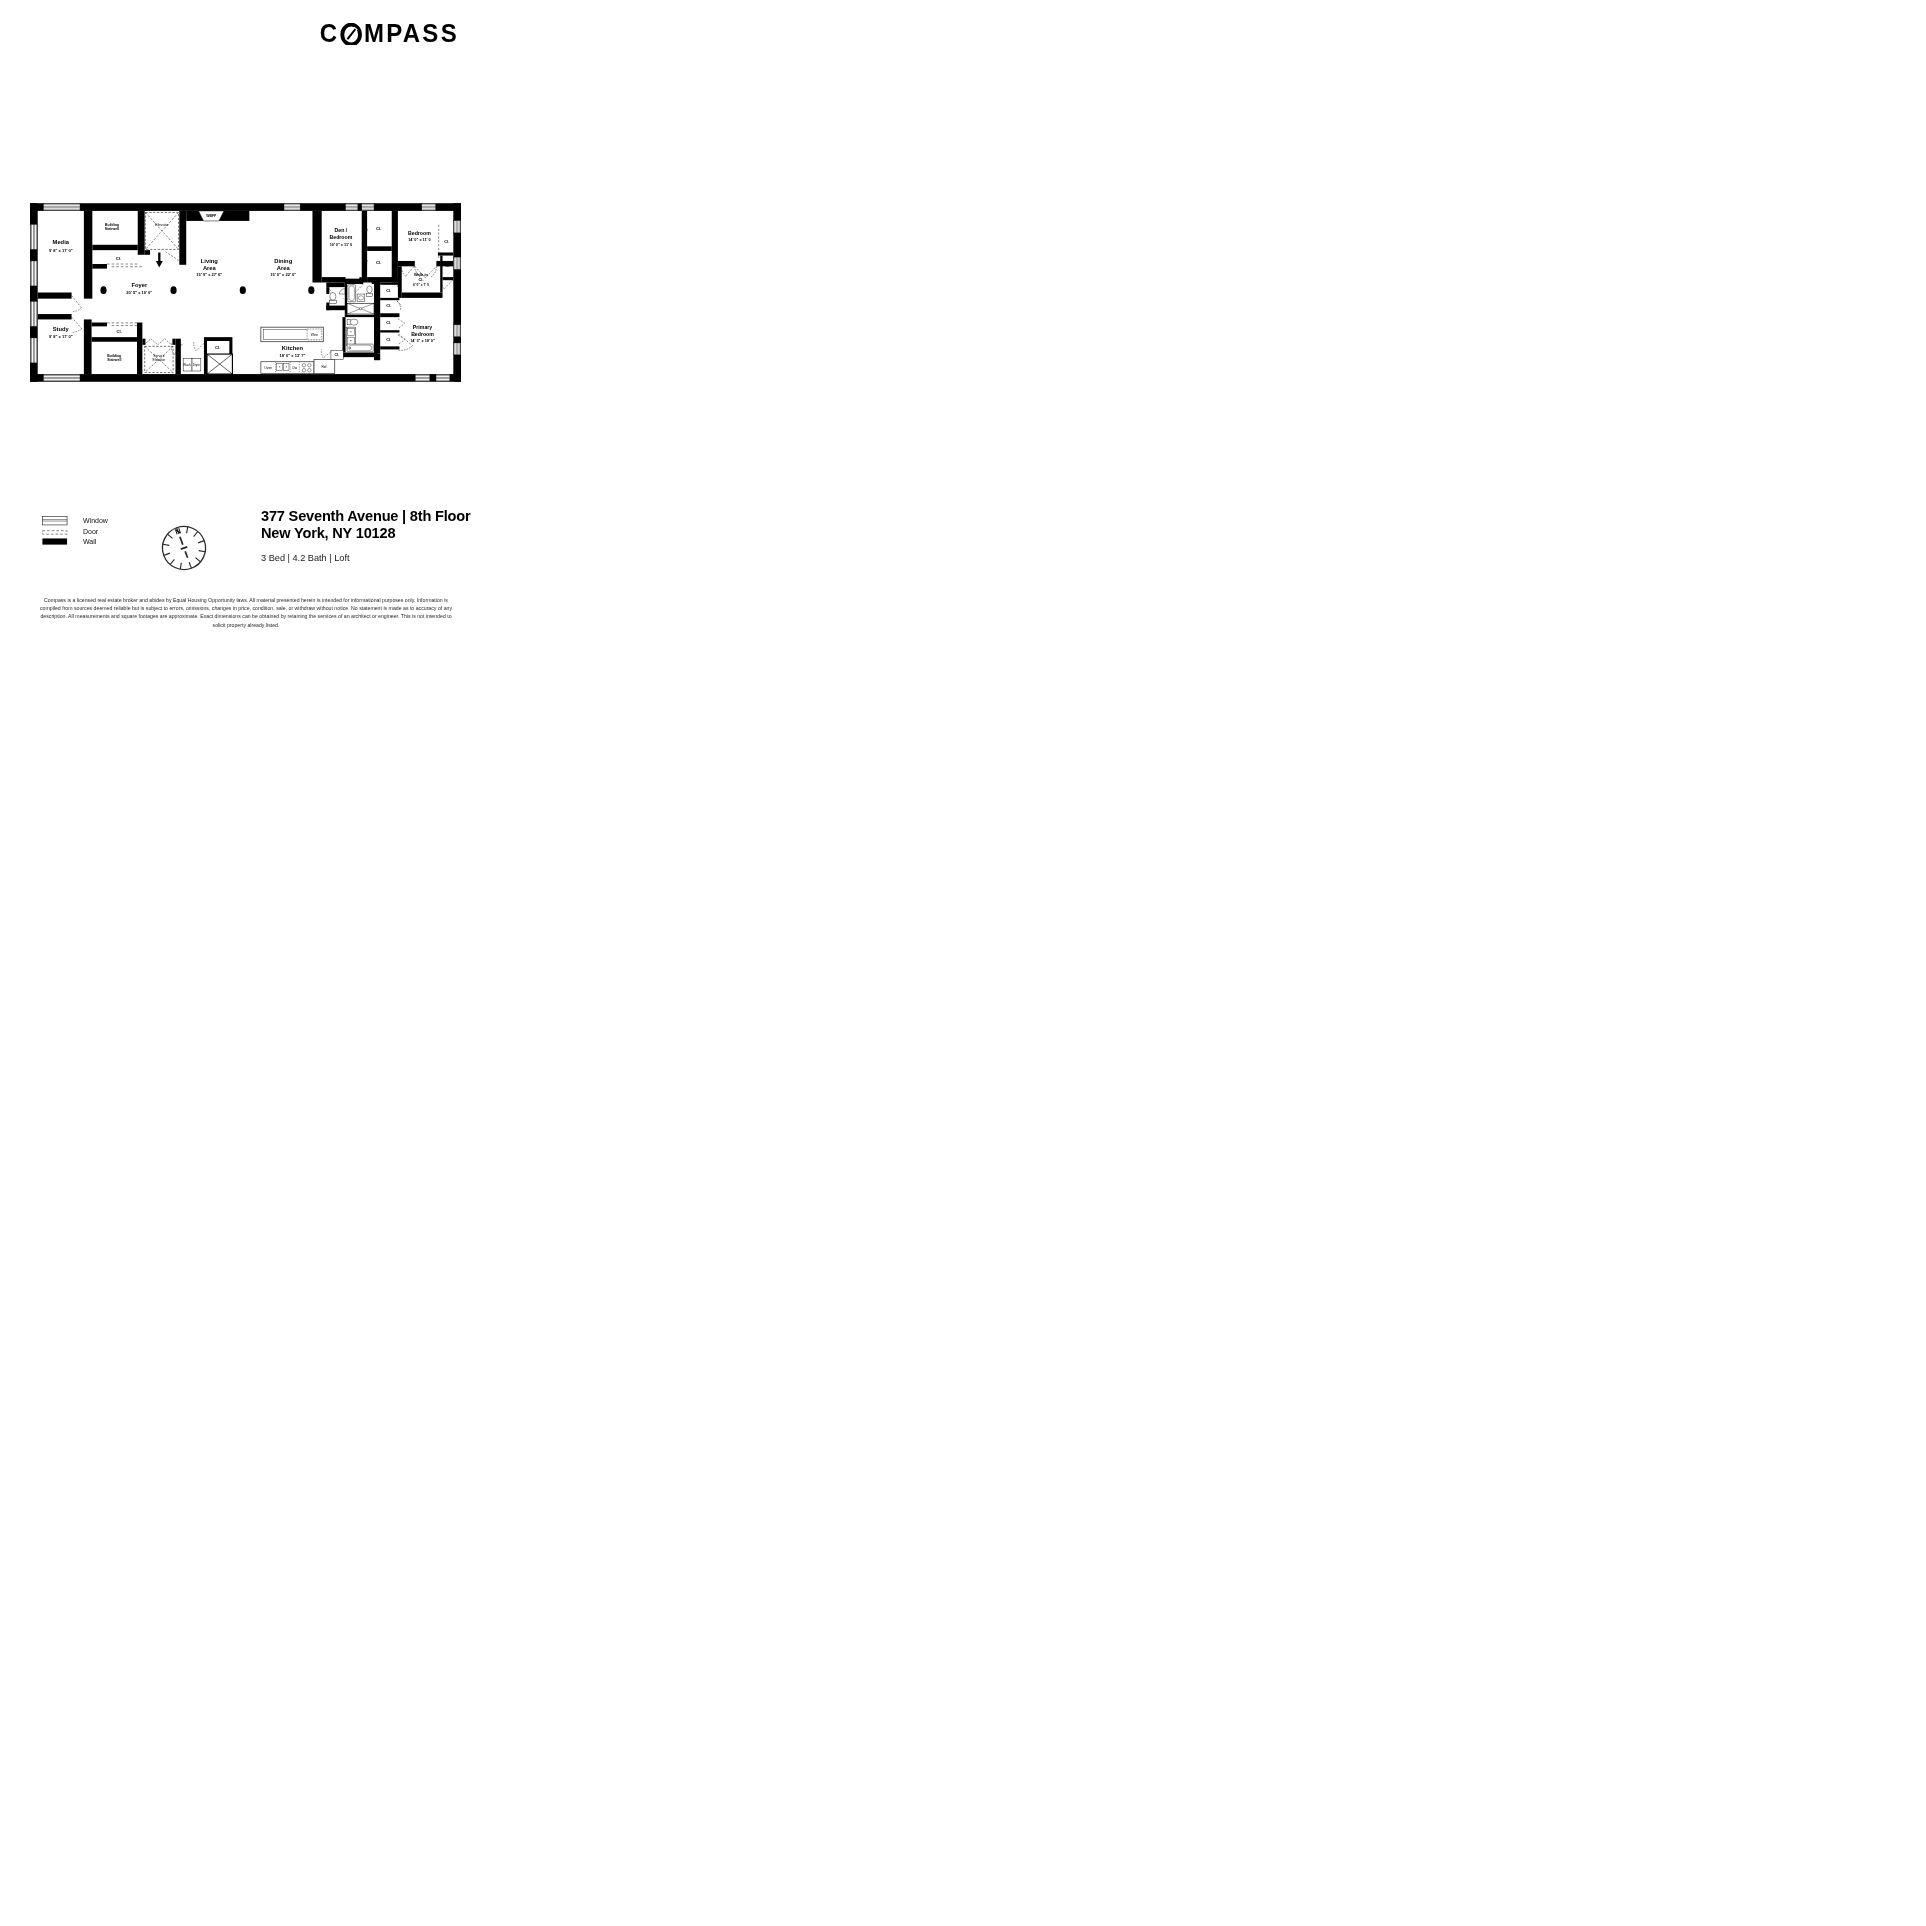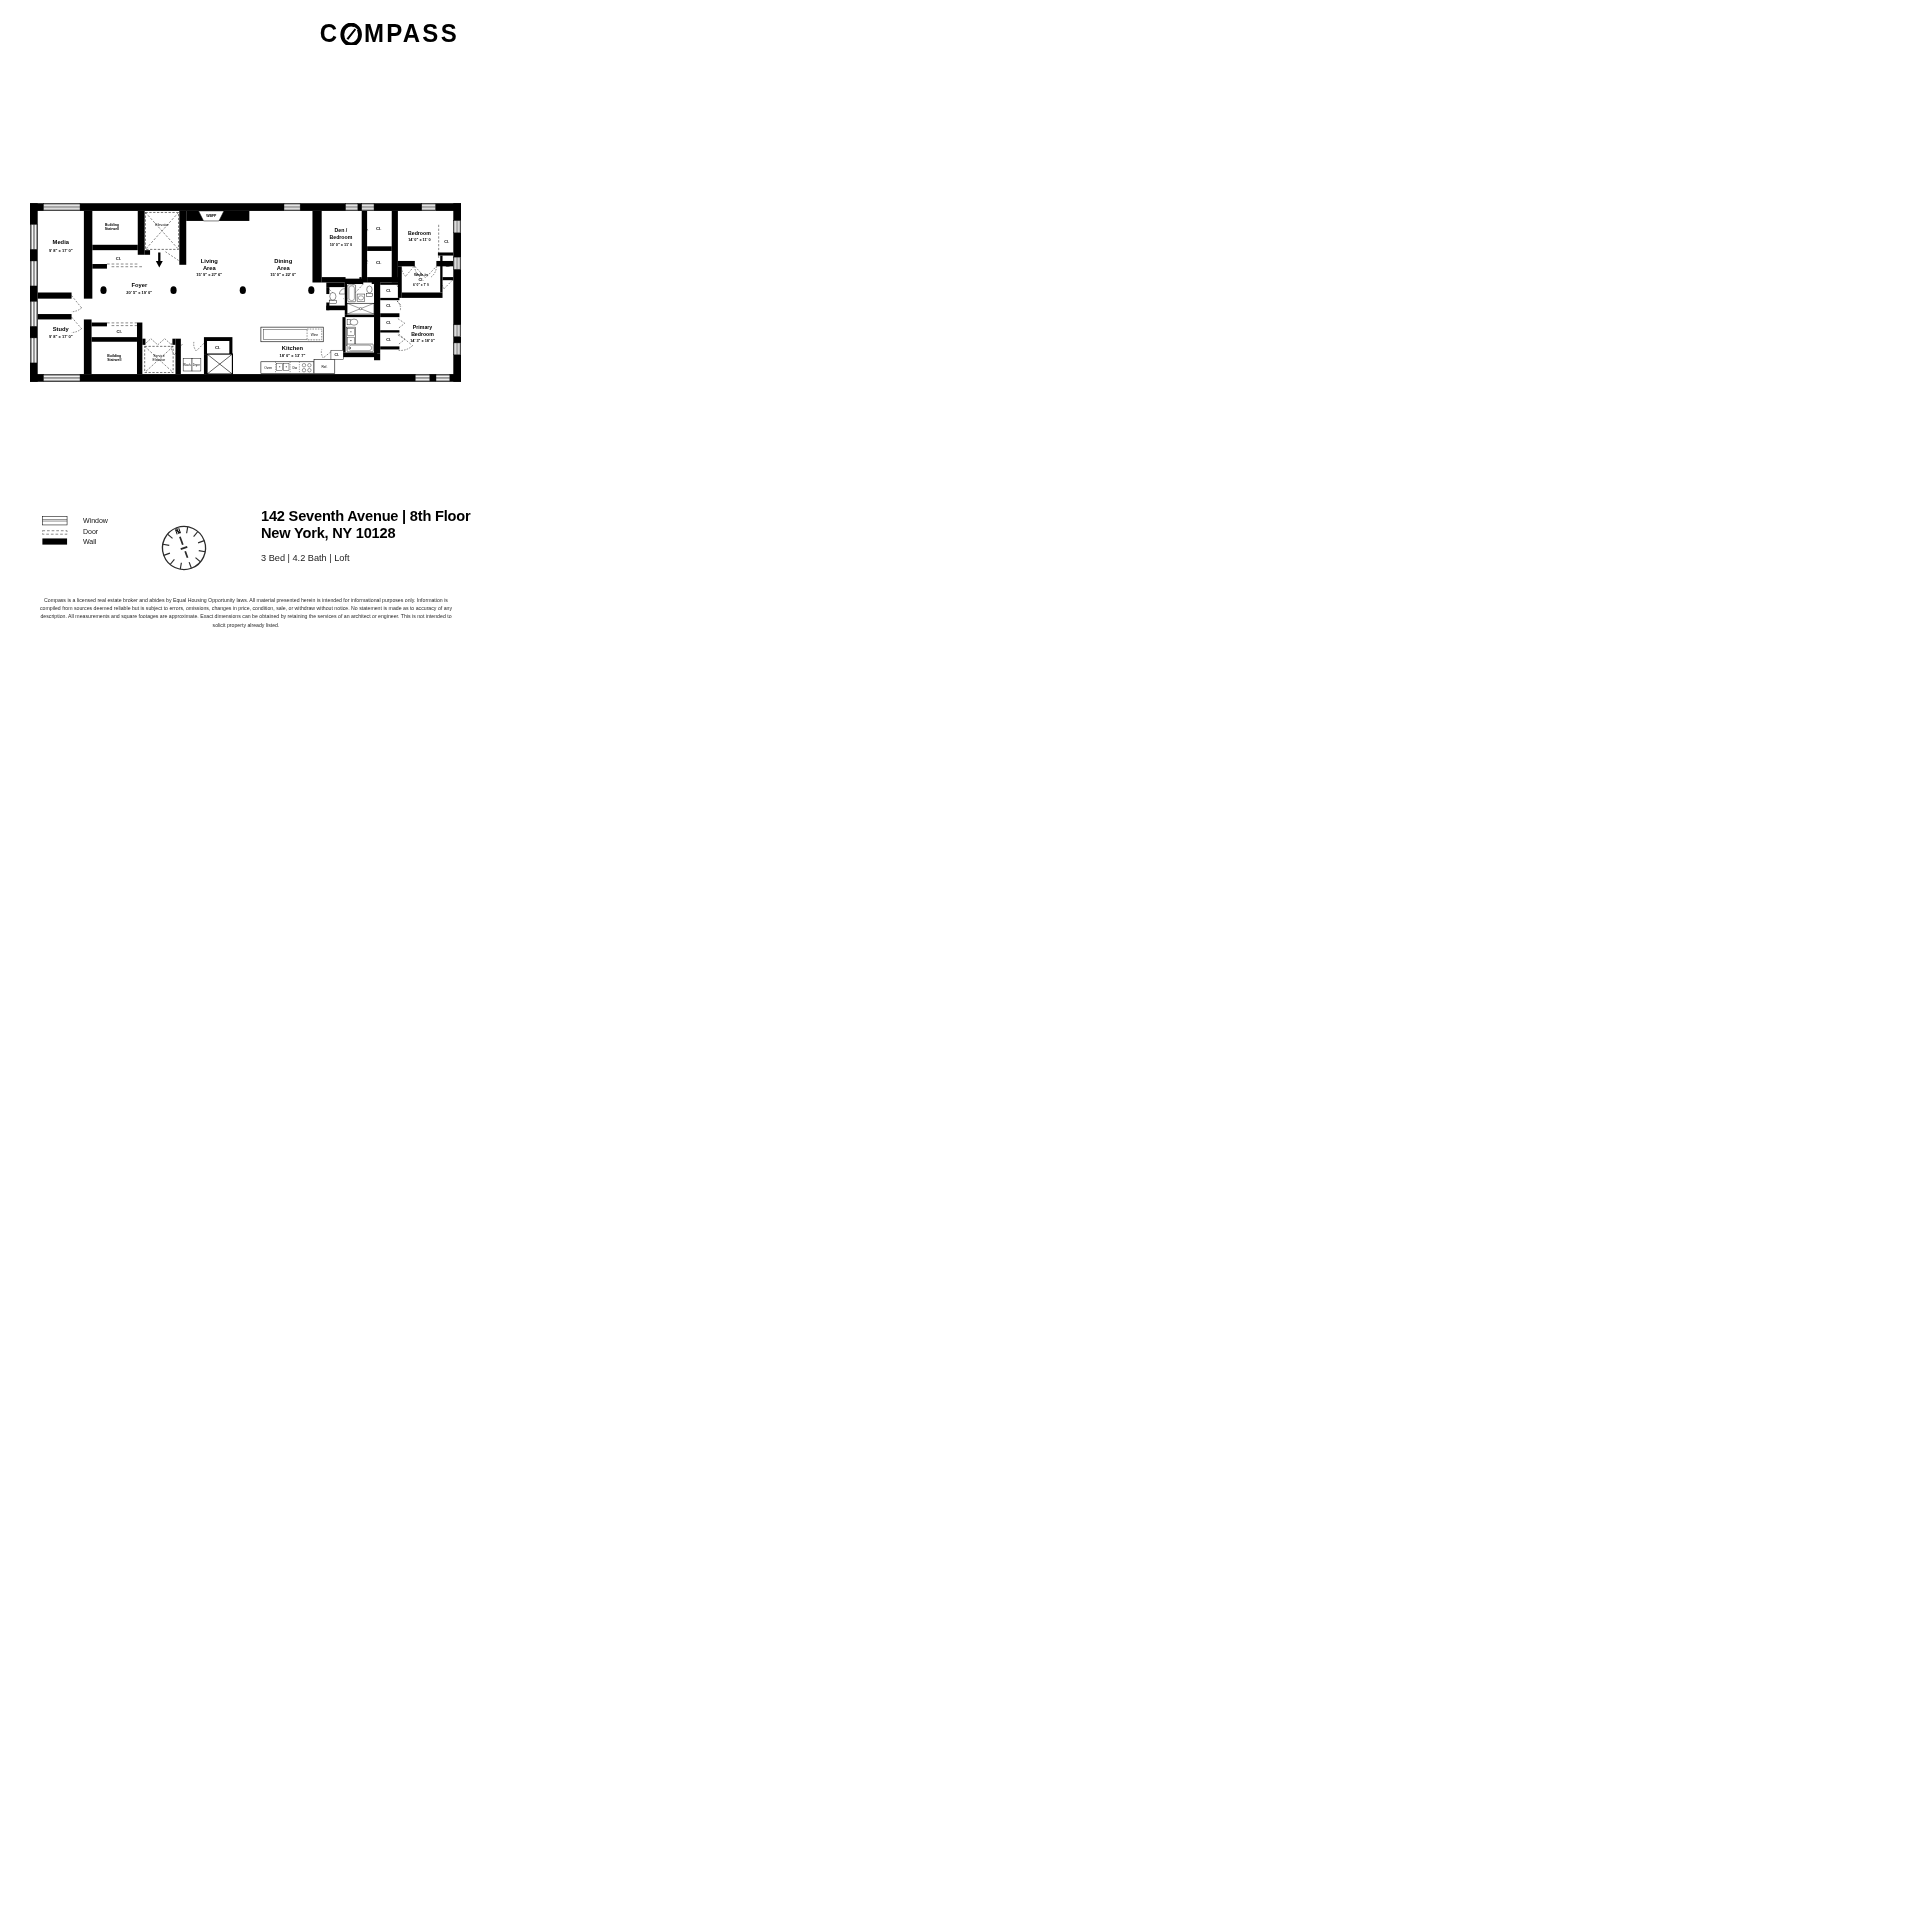--- a/index.html
+++ b/index.html
@@ -452,21 +452,21 @@
       <line x1="37" y1="16.5" x2="45.5" y2="31.3"></line>
     </g>
 
     <line x1="65" y1="34" x2="65" y2="56" stroke="#2b2b2b" stroke-width="4.5"></line>
     <line x1="65" y1="74" x2="65" y2="92" stroke="#2b2b2b" stroke-width="4.5"></line>
     <line x1="56" y1="65" x2="74" y2="65" stroke="#2b2b2b" stroke-width="4.5"></line>
     <text x="65" y="26" font-size="20" font-weight="700" text-anchor="middle" fill="#2b2b2b">N</text>
   </g>
 </svg>
 
-<div id="addr1" class="abs">142 Seventh Avenue | 8th Floor</div>
+<div id="addr1" class="abs">377 Seventh Avenue | 8th Floor</div>
 <div id="addr2" class="abs">New York, NY 10128</div>
 <div id="specs" class="abs">3 Bed | 4.2 Bath | Loft</div>
 
 <div id="disclaimer" class="abs">
   <span>Compass is a licensed real estate broker and abides by Equal Housing Opportunity laws. All material presented herein is intended for informational purposes only. Information is compiled</span>
   <span>from sources deemed reliable but is subject to errors, omissions, changes in price, condition, sale, or withdraw without notice. No statement is made as to accuracy of any description. All</span>
   <span>measurements and square footages are approximate. Exact dimensions can be obtained by retaining the services of an architect or engineer. This is not intended to solicit property already listed.</span>
 </div>
 
 

